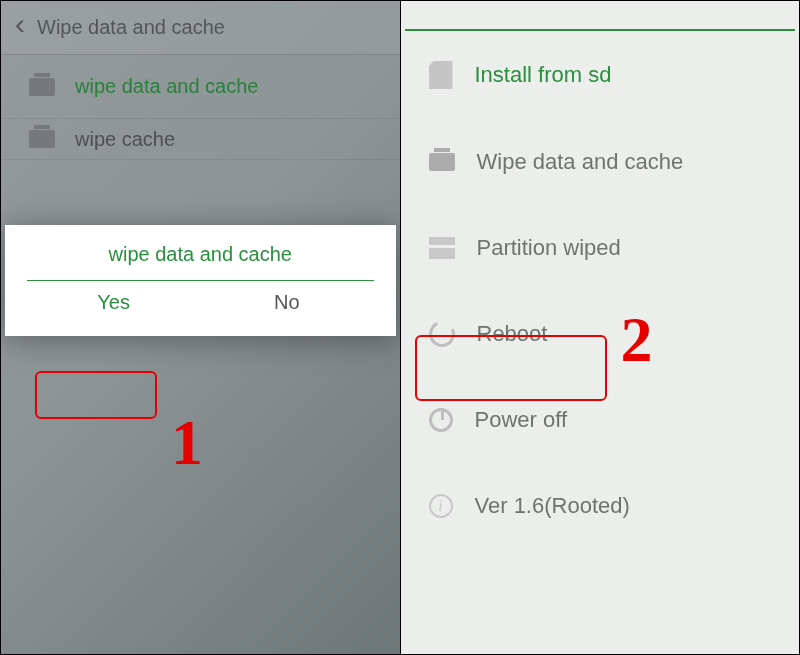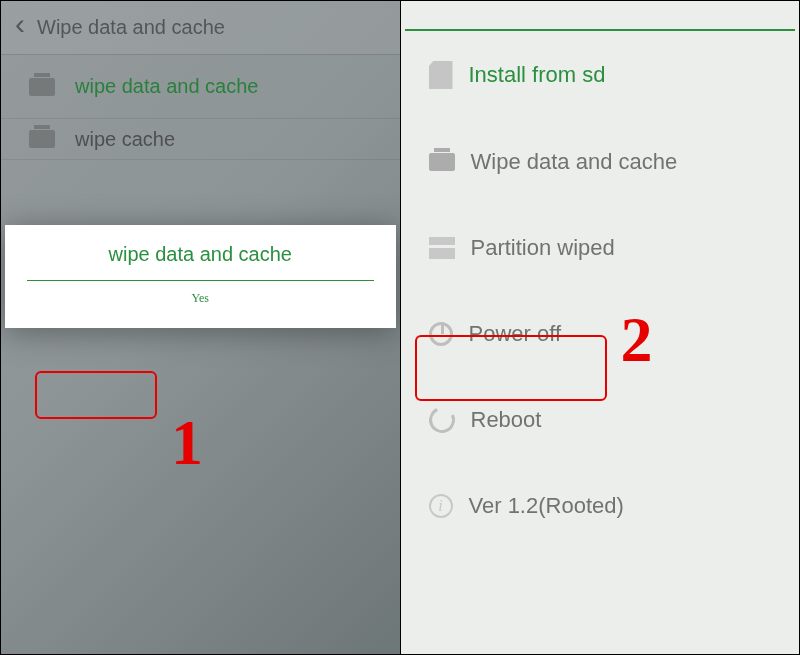--- a/index.html
+++ b/index.html
@@ -38,23 +38,22 @@
   .dlg-title {
     color:#2a8f3f; font-size:20px; font-weight:500; text-align:center;
     padding-bottom:14px; border-bottom:1px solid #2a8f3f;
   }
   .dlg-body {
     color:#3f4a4d; font-size:18px; line-height:1.35;
     padding: 20px 0 24px;
   }
   .dlg-actions { display:flex; }
   .dlg-btn {
-    flex:1; text-align:center; font-size:12px; padding: 10px 0 8px;
+    flex:1; text-align:center; font-size:20px; padding: 10px 0 8px;
     cursor:pointer;
-    font-family:Liberation Serif, serif;
   }
   .dlg-btn.yes { color:#2a8f3f; font-weight:500; }
   .dlg-btn.no  { color:#555; }
 
   
   .ann-box {
     position:absolute; border:2.5px solid #e60000; border-radius:6px;
     pointer-events:none;
   }
   .ann-num {
@@ -63,21 +62,21 @@
     font-size:64px; pointer-events:none;
   }
 
   
   .panel-right {
     width: 399px; height: 653px; position: relative;
     background: #eceeec;
   }
   .pr-topline { height:30px; border-bottom:2px solid #2a8f3f; margin: 0 4px; }
   .pr-item {
-    display:flex; align-items:center; gap:16px;
+    display:flex; align-items:center; gap:22px;
     padding: 30px 28px; font-size:22px; color:#6f7470;
   }
   .pr-item.active { color:#2a8f3f; }
   .pr-icon { width:30px; height:28px; display:inline-block; opacity:0.55; }
 
   
   .ico-back::before { content:"‹"; font-size:30px; line-height:0; color:#5a5f5d; }
   .ico-square { background:#777; width:26px; height:18px; border-radius:2px; position:relative; }
   .ico-square::after { content:""; position:absolute; left:5px; right:5px; top:-5px; height:4px; background:#777; }
   .ico-sd { width:24px; height:28px; background:#aaa; clip-path: polygon(0 20%, 20% 0, 100% 0, 100% 100%, 0 100%); opacity:0.6; }
@@ -116,20 +115,21 @@
     <span class="pl-icon ico-square"></span>
     <span>wipe cache</span>
   </div>
 
   <div class="overlay"></div>
 
   <div class="dialog">
     <div class="dlg-title">wipe data and cache</div>
     <div class="dlg-actions">
       <div class="dlg-btn yes">Yes</div>
+      <div class="dlg-btn no">No</div>
     </div>
   </div>
 
   <div class="ann-box" style="left:34px; top:370px; width:122px; height:48px;"></div>
   <div class="ann-num" style="left:170px; top:405px;">1</div>
 </div>
 
 <div class="panel-right">
   <div class="pr-topline"></div>
 
@@ -139,27 +139,27 @@
   </div>
   <div class="pr-item">
     <span class="pr-icon ico-square"></span>
     <span>Wipe data and cache</span>
   </div>
   <div class="pr-item">
     <span class="pr-icon ico-part"></span>
     <span>Partition wiped</span>
   </div>
   <div class="pr-item">
+    <span class="pr-icon ico-reboot"></span>
+    <span>Reboot</span>
+  </div>
+  <div class="pr-item">
     <span class="pr-icon ico-power"></span>
     <span>Power off</span>
   </div>
   <div class="pr-item">
-    <span class="pr-icon ico-reboot"></span>
-    <span>Reboot</span>
-  </div>
-  <div class="pr-item">
     <span class="pr-icon ico-info">i</span>
-    <span>Ver 1.2(Rooted)</span>
+    <span>Ver 1.6(Rooted)</span>
   </div>
 
   <div class="ann-box" style="left:14px; top:334px; width:192px; height:66px;"></div>
   <div class="ann-num" style="left:220px; top:302px;">2</div>
 </div>
 
 </body></html>

